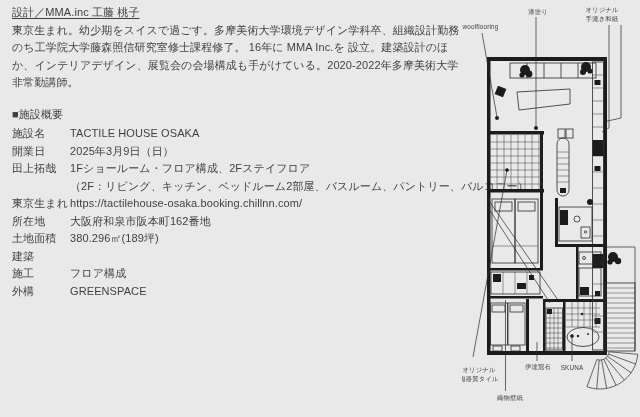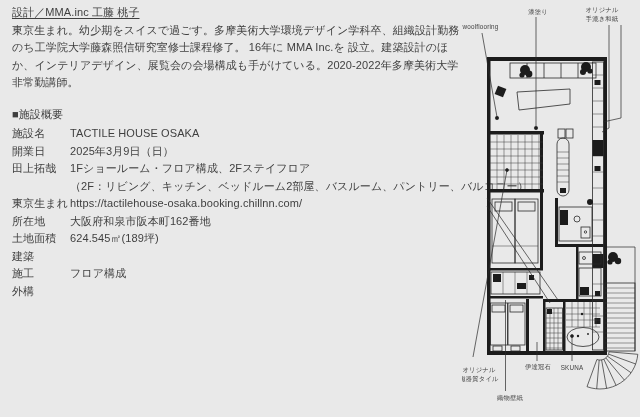--- a/index.html
+++ b/index.html
@@ -61,31 +61,32 @@
       <div class="row">
           <div class="row-label">東京生まれ</div>
           <div class="row-value">https://tactilehouse-osaka.booking.chillnn.com/</div>
         </div>
       <div class="row">
           <div class="row-label">所在地</div>
           <div class="row-value">大阪府和泉市阪本町162番地</div>
         </div>
       <div class="row">
           <div class="row-label">土地面積</div>
-          <div class="row-value">624.545㎡(189坪)</div>
+          <div class="row-value">380.296㎡(189坪)</div>
         </div>
       <div class="row">
           <div class="row-label">建築</div>
         </div>
       <div class="row">
           <div class="row-label">施工</div>
           <div class="row-value">フロア構成</div>
         </div>
       <div class="row">
           <div class="row-label">外構</div>
+          <div class="row-value">GREENSPACE</div>
         </div>
     </div>
   </div>
 </div>
 
 <div class="plan-panel">
 <svg width="178" height="417" viewBox="0 0 178 417">
 
   <g>
     <rect class="wall" x="25" y="57" width="120" height="4"></rect>

